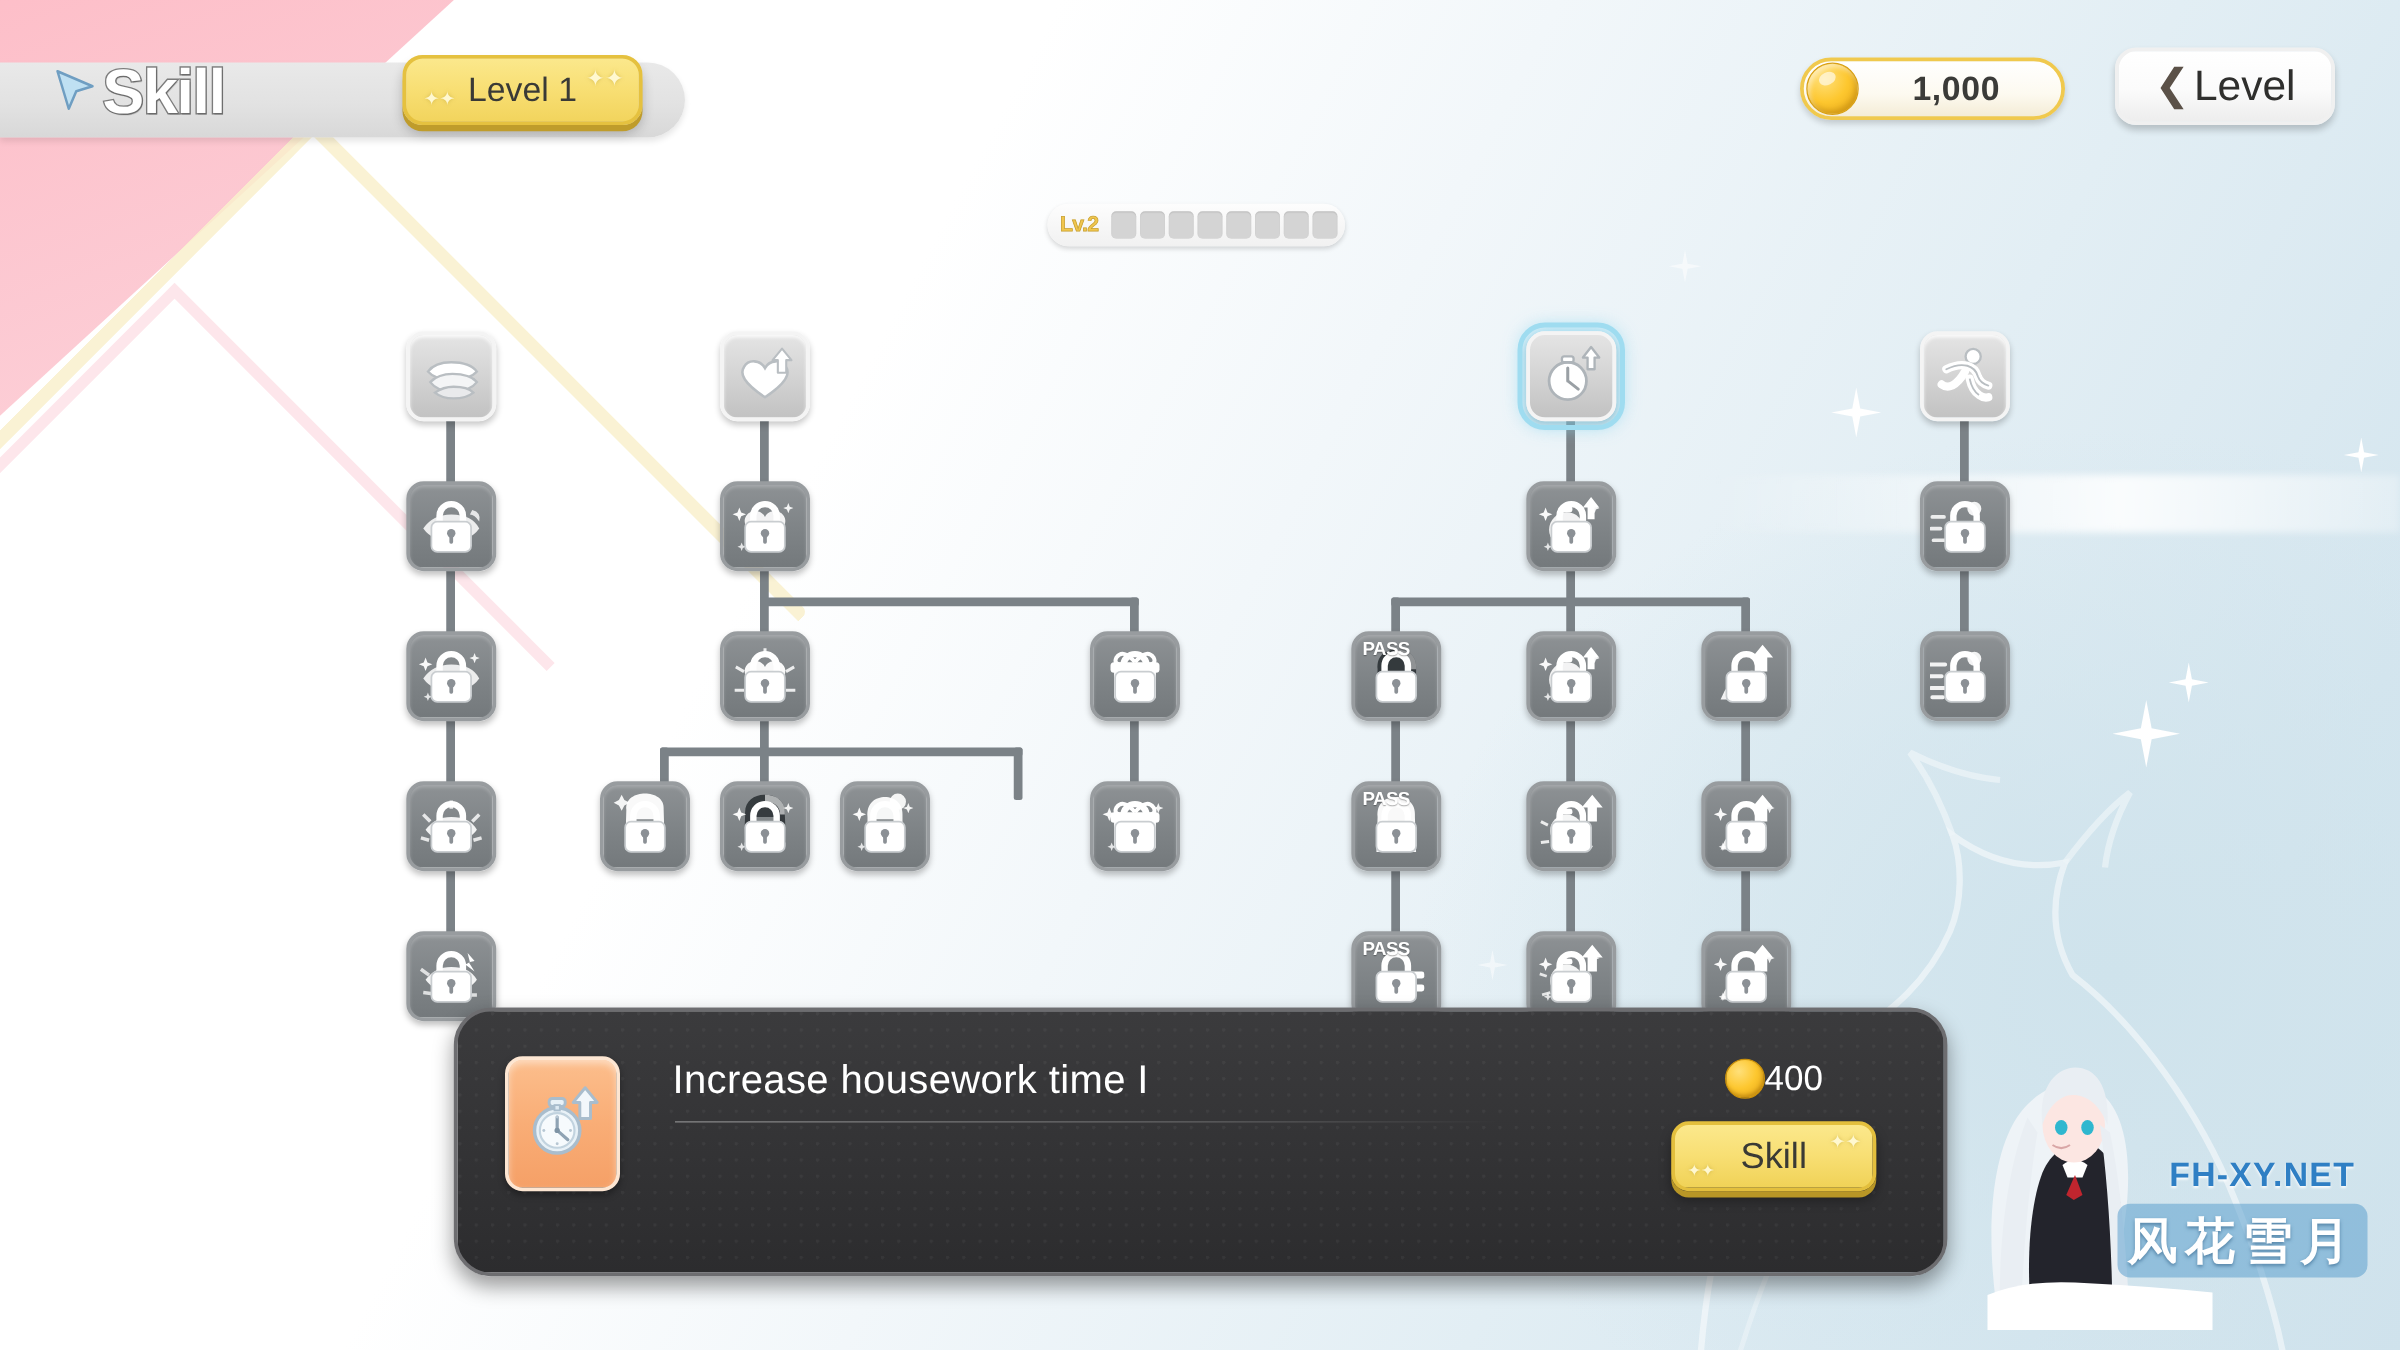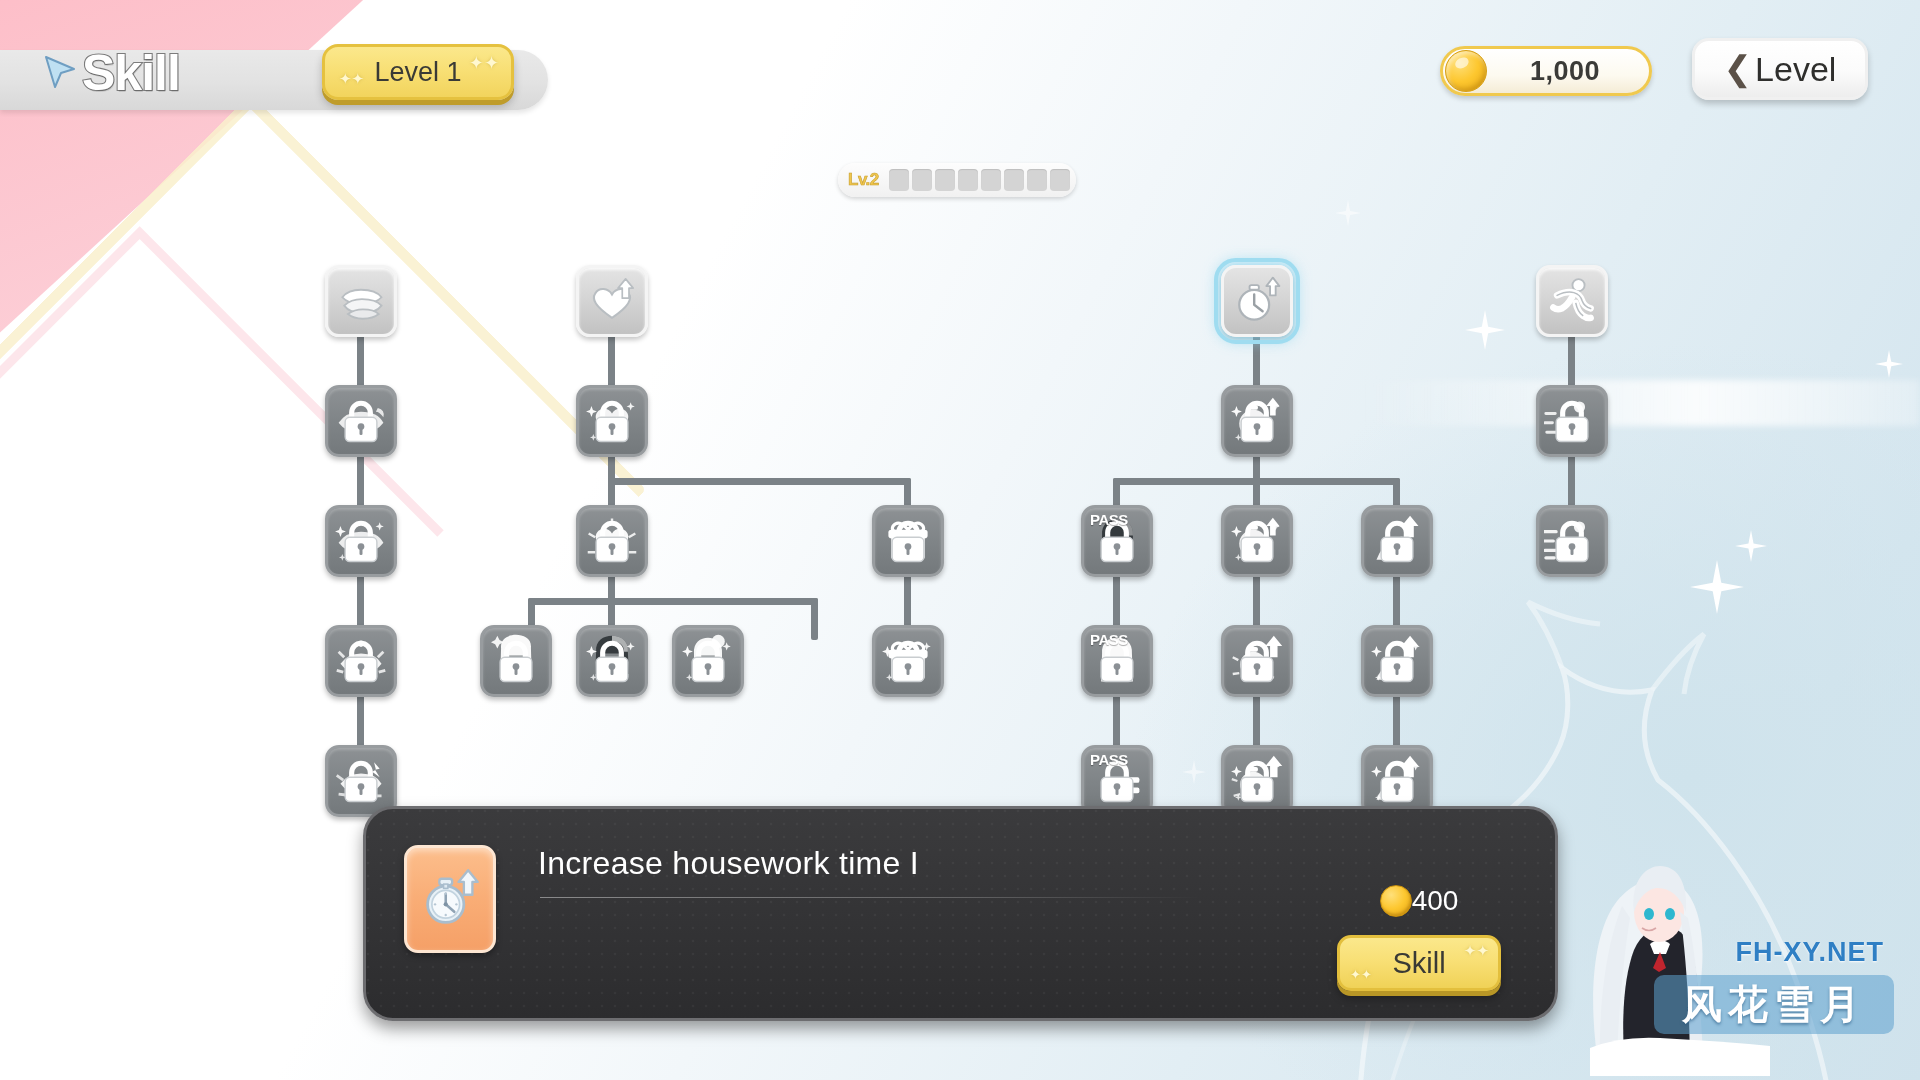--- a/index.html
+++ b/index.html
@@ -183,49 +183,49 @@
     border:3px solid #fde6d2;
     box-shadow:0 3px 6px rgba(0,0,0,.35), inset 0 3px 6px rgba(255,255,255,.45);
     display:flex; align-items:center; justify-content:center;
     margin-top:2px;
   }
   #info-text { flex:1; min-width:0; padding-top:2px;margin-left:12px; }
   #skill-name { font-size:32px; color:#ffffff; font-weight:400; letter-spacing:.3px; }
   #info-divider { height:1px; background:linear-gradient(90deg, rgba(255,255,255,.42) 0%, rgba(255,255,255,.22) 65%, rgba(255,255,255,0) 100%); margin:15px 0 18px 2px; width:660px;}
   .desc-line { font-size:22px; color:#ededed; line-height:1.42; letter-spacing:.2px; }
   #info-right { width:200px; flex:0 0 auto; display:flex; flex-direction:column; align-items:center; padding-top:4px;}
-  #cost-row { display:flex; align-items:flex-start; gap:0;margin-top:38px; }
+  #cost-row { display:flex; align-items:flex-start; gap:0; }
   .coin-sm {
     width:32px; height:32px; border-radius:50%;
     background:radial-gradient(circle at 34% 30%, #ffe07a 0%, #fdc72f 48%, #e0a010 100%);
     border:1px solid #c9900c; position:relative;
     box-shadow:inset -1px -2px 3px rgba(140,90,0,.4);
   }
   #cost-value { font-size:28px; color:#ffffff; font-weight:500; }
   #learn-button {
     margin-top:18px; width:164px; height:56px;
     background:linear-gradient(180deg,#fbe88c 0%, #f8df74 48%, #f0d257 100%);
     border:3px solid #e3bf3d; border-radius:14px;
     box-shadow:0 5px 0 #b89626, 0 7px 9px rgba(0,0,0,.35);
     display:flex; align-items:center; justify-content:center; position:relative;
     cursor:pointer;
   }
   #learn-button .lbl { font-size:29px; color:#3a3a35; }
 
   
-  #watermark { position:absolute; right:0; bottom:4px; width:400px; height:250px; z-index:25; }
+  #watermark { position:absolute; right:0; bottom:16px; width:400px; height:250px; z-index:25; }
   #wm-url {
     position:absolute; right:36px; bottom:108px;
     font-size:27px; font-weight:bold; color:#2f7fc4; letter-spacing:1px;
     text-shadow:0 1px 2px rgba(255,255,255,.9);
   }
   #wm-cn {
     position:absolute; right:26px; bottom:42px;
     font-size:40px; font-weight:bold; color:#ffffff;
-    background:rgba(92,160,206,.55); border-radius:10px; padding:2px 28px;
+    background:rgba(92,160,206,.55); border-radius:10px; padding:2px 8px;
     letter-spacing:6px; text-shadow:0 2px 3px rgba(40,90,130,.6);
   }
 </style>
 </head>
 <body>
 
 <div id="bg-root">
   <div class="bg-base"></div>
   <div class="bg-pink"></div>
   <div class="bg-chevron"></div>

